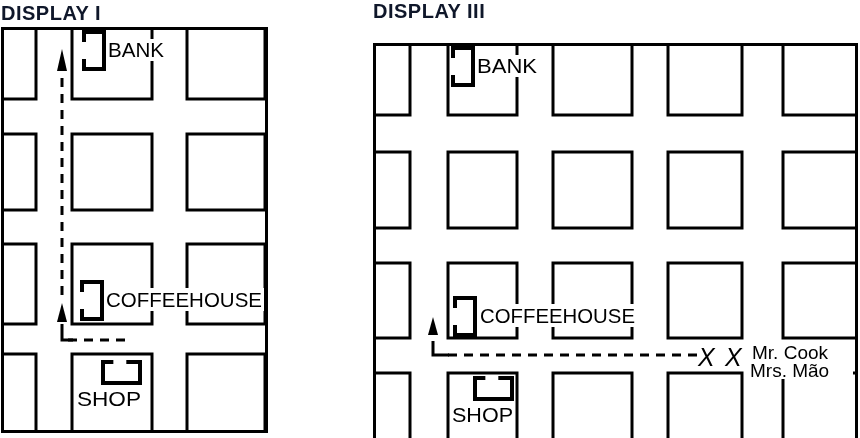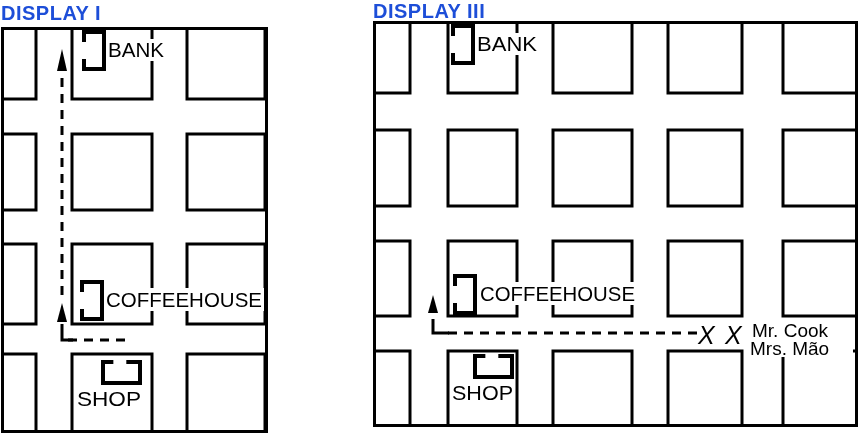--- a/index.html
+++ b/index.html
@@ -1,22 +1,22 @@
 <!DOCTYPE html>
 <html><head>
 <meta charset="utf-8">
 <style>
   html,body{margin:0;padding:0;background:#ffffff;}
   .fig{position:relative;width:860px;height:438px;background:#ffffff;overflow:hidden;
        font-family:"Liberation Sans",sans-serif;}
   .display{position:absolute;}
   .d1{left:1px;top:2px;}
   .d3{left:373px;top:0px;}
-  .title{font-weight:bold;font-size:20px;letter-spacing:0.5px;color:#1d4ed8;height:21px;margin-bottom:4px;}
-  .d3 .title{margin-bottom:0;}
+  .title{font-weight:bold;font-size:20px;letter-spacing:0.5px;color:#0f172a;height:21px;margin-bottom:4px;}
+  .d3 .title{margin-bottom:22px;}
   svg{display:block;}
   svg text{font-family:"Liberation Sans",sans-serif;}
 </style>
 </head>
 <body>
 
 <div class="fig">
 
   <div class="display d1">
     <div class="title">DISPLAY I</div>

